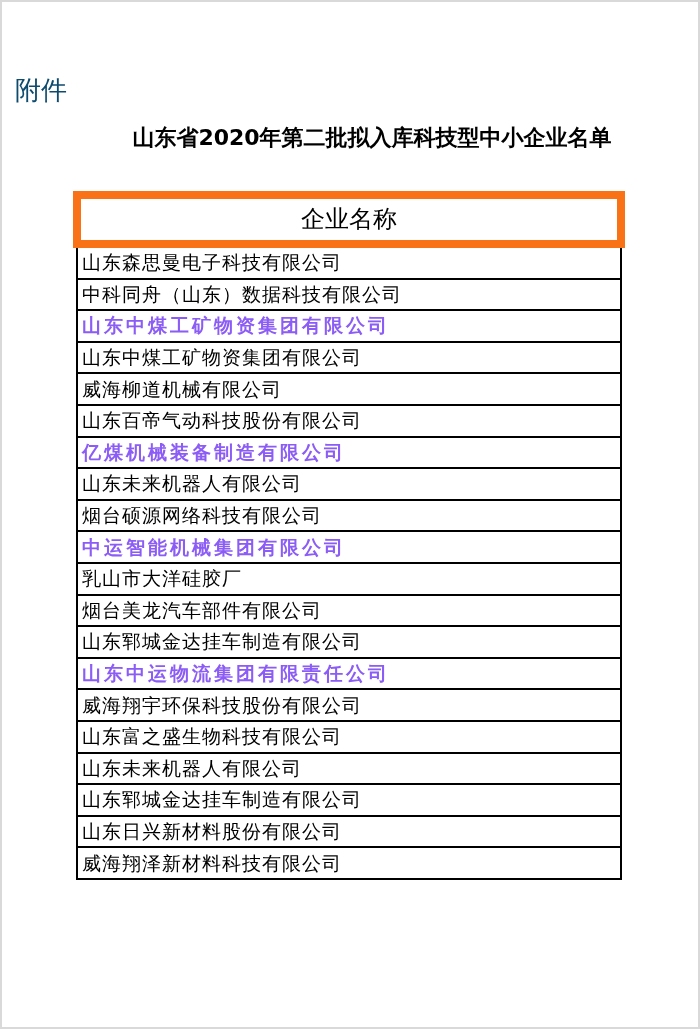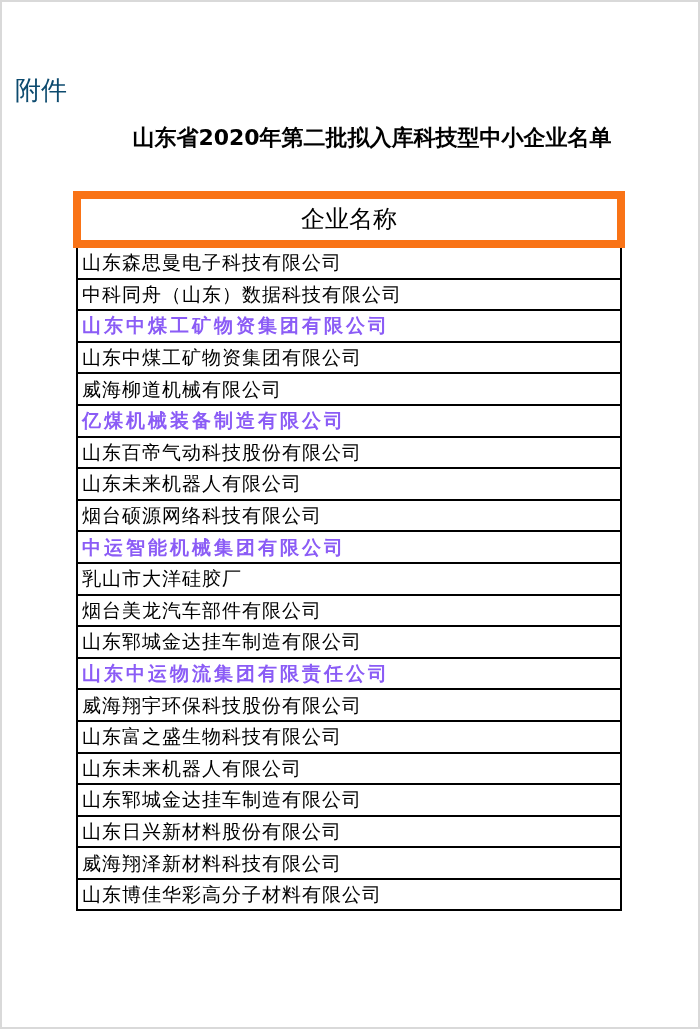--- a/index.html
+++ b/index.html
@@ -90,24 +90,24 @@
       <tr>
         <td class="highlight">山东中煤工矿物资集团有限公司</td>
       </tr>
       <tr>
         <td>山东中煤工矿物资集团有限公司</td>
       </tr>
       <tr>
         <td>威海柳道机械有限公司</td>
       </tr>
       <tr>
-        <td class="highlight">亿煤机械装备制造有限公司</td>
+        <td>山东百帝气动科技股份有限公司</td>
       </tr>
       <tr>
-        <td>山东百帝气动科技股份有限公司</td>
+        <td class="highlight">亿煤机械装备制造有限公司</td>
       </tr>
       <tr>
         <td>山东未来机器人有限公司</td>
       </tr>
       <tr>
         <td>烟台硕源网络科技有限公司</td>
       </tr>
       <tr>
         <td class="highlight">中运智能机械集团有限公司</td>
       </tr>
@@ -134,17 +134,14 @@
       </tr>
       <tr>
         <td>山东郓城金达挂车制造有限公司</td>
       </tr>
       <tr>
         <td>山东日兴新材料股份有限公司</td>
       </tr>
       <tr>
         <td>威海翔泽新材料科技有限公司</td>
       </tr>
-      <tr>
-        <td>山东博佳华彩高分子材料有限公司</td>
-      </tr>
     </tbody>
 </table>
 
 </body></html>

